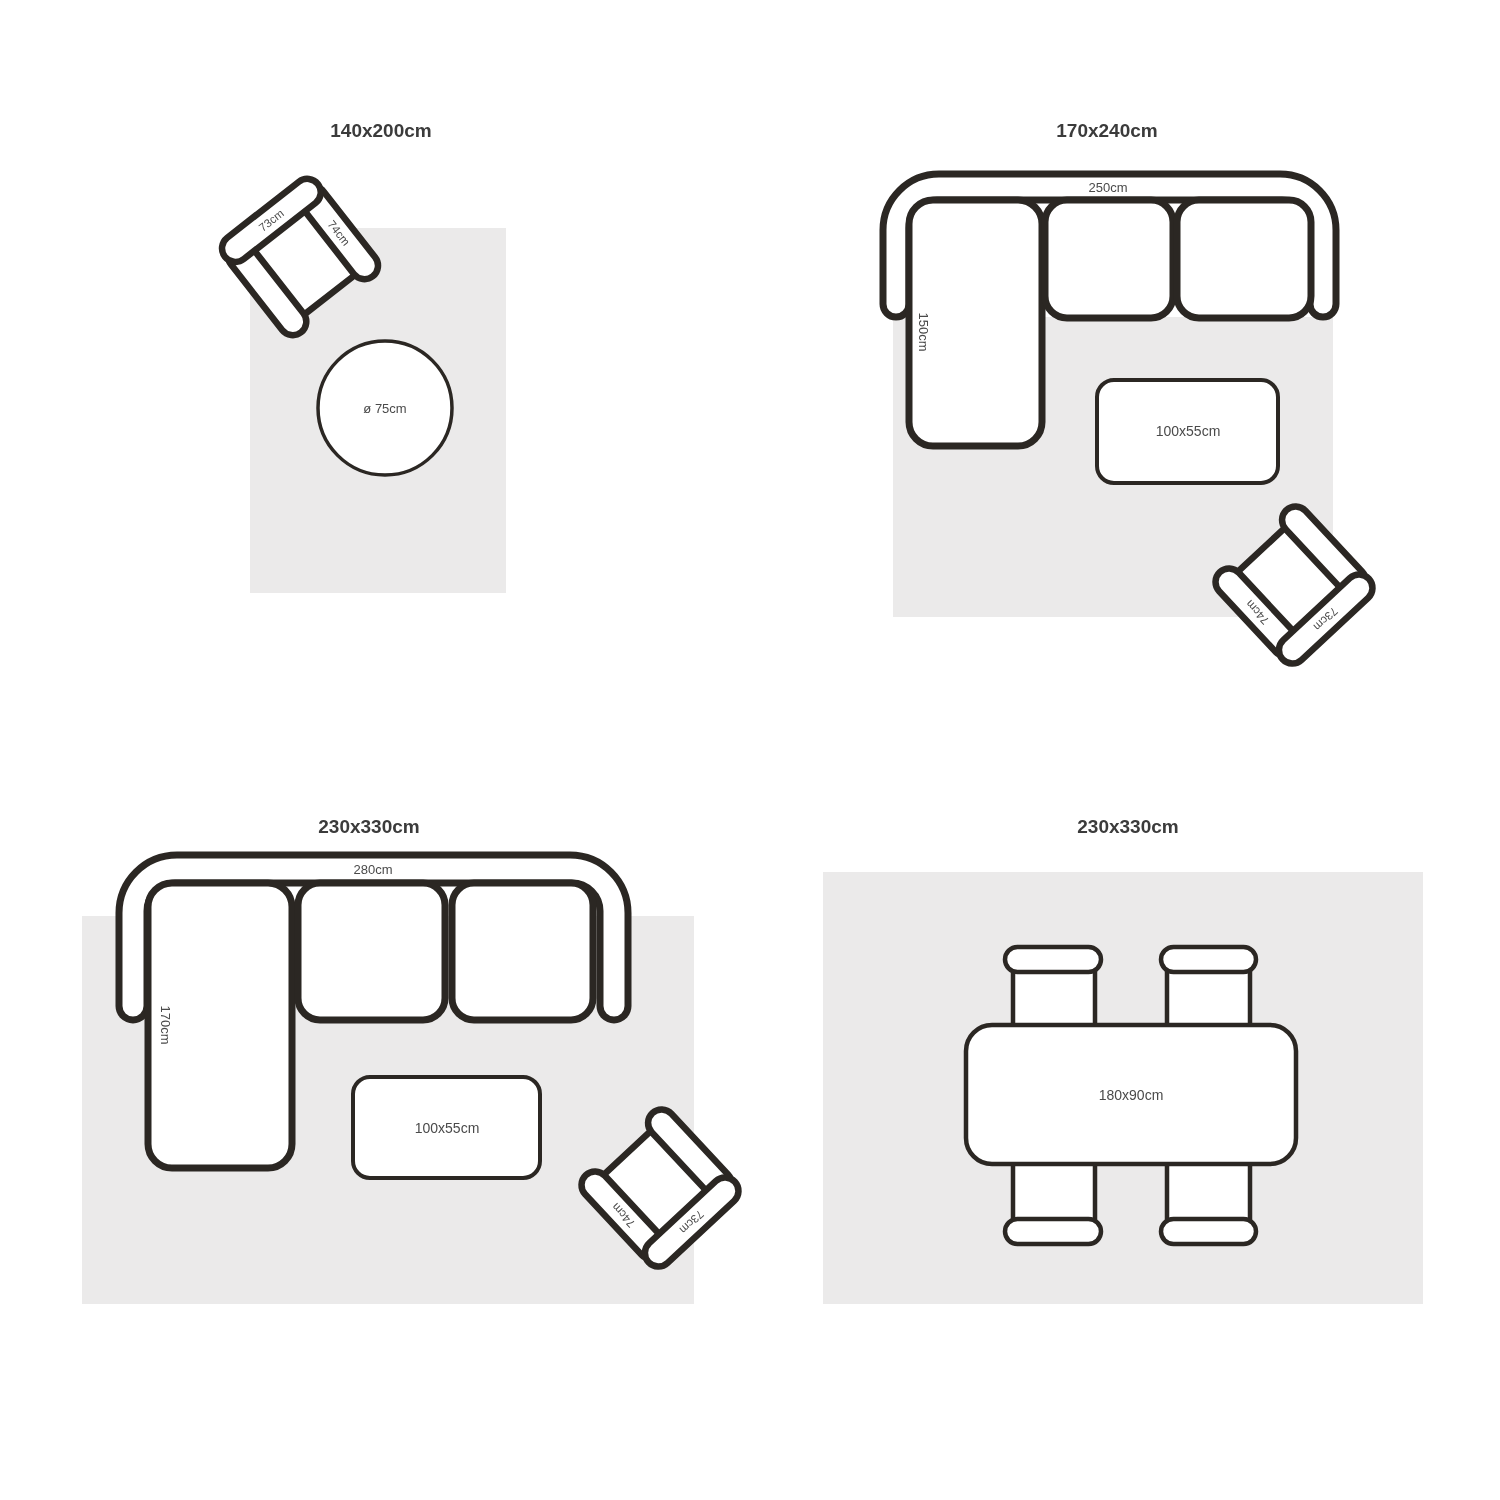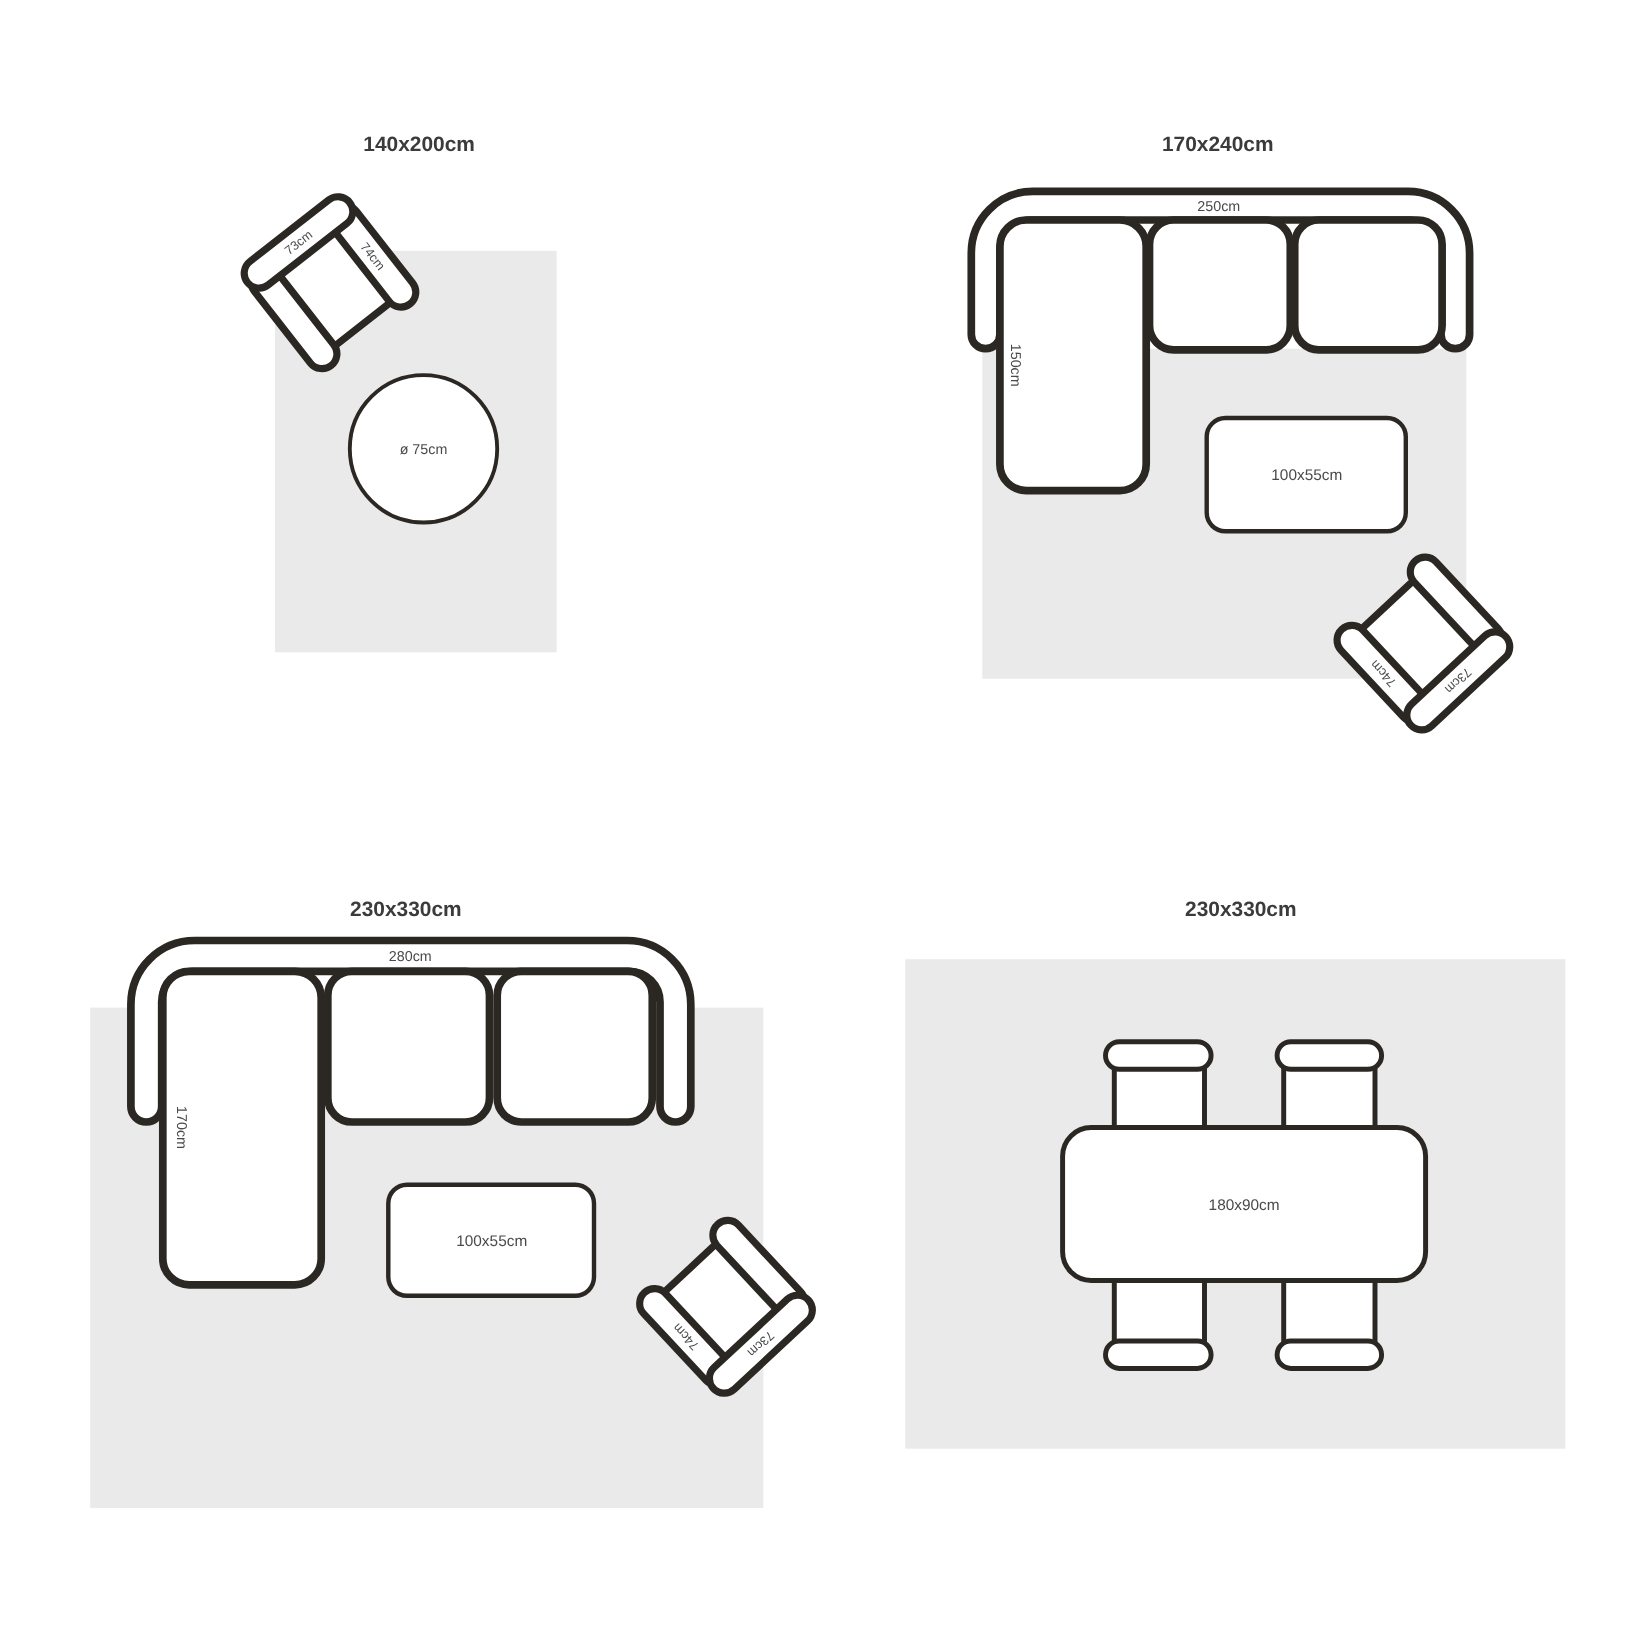--- a/index.html
+++ b/index.html
@@ -1,16 +1,16 @@
 <!DOCTYPE html>
 <html><head>
 <meta charset="utf-8">
 <style>
   html,body{margin:0;padding:0;background:#ffffff;}
-  .stage{position:relative;width:1500px;height:1500px;background:#ffffff;overflow:hidden;}
+  .stage{position:relative;width:1500px;height:1304px;background:#ffffff;overflow:hidden;}
   svg{display:block;}
   svg text{font-family:"Liberation Sans","DejaVu Sans",sans-serif;}
   .rug{fill:#ebeaea;}
   .furn{fill:#ffffff;stroke:#2b2723;stroke-width:7;}
   .chair-part{fill:#ffffff;stroke:#2b2723;stroke-width:6.5;}
   .coffee{fill:#ffffff;stroke:#2b2723;stroke-width:4;}
   .circle-table{fill:#ffffff;stroke:#2b2723;stroke-width:3.5;}
   .dining{fill:#ffffff;stroke:#2b2723;stroke-width:4.5;}
   .title-txt{font-size:19px;font-weight:700;fill:#3b3b3b;}
   .dim{font-size:14px;fill:#4a4a4a;}

